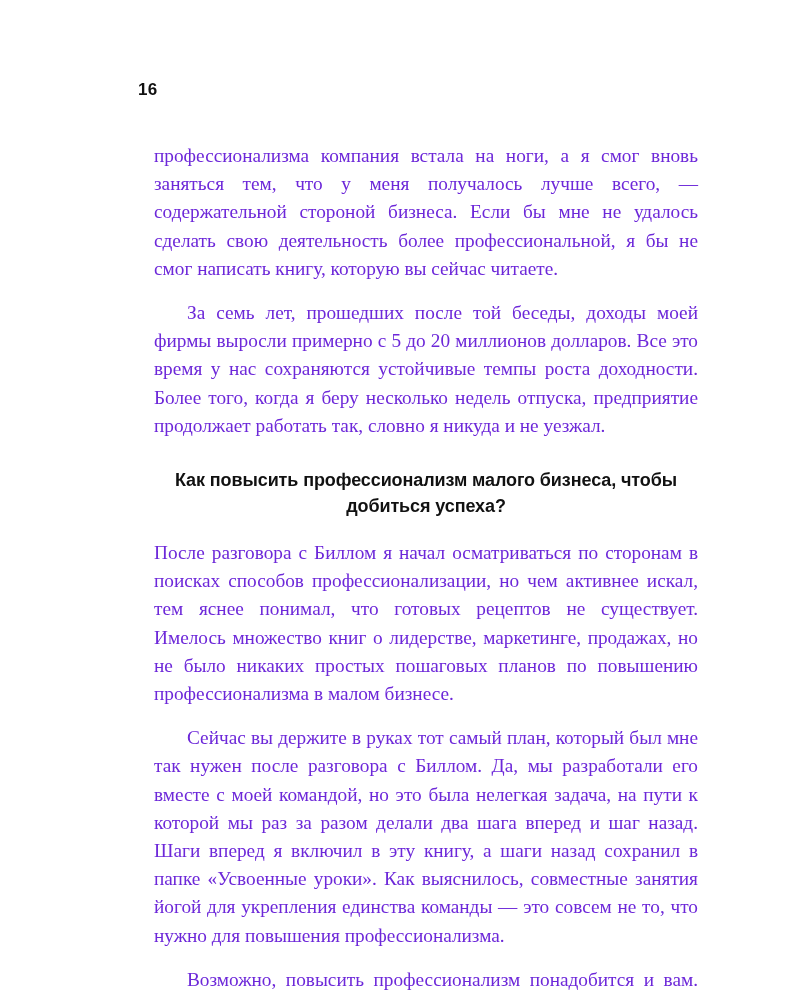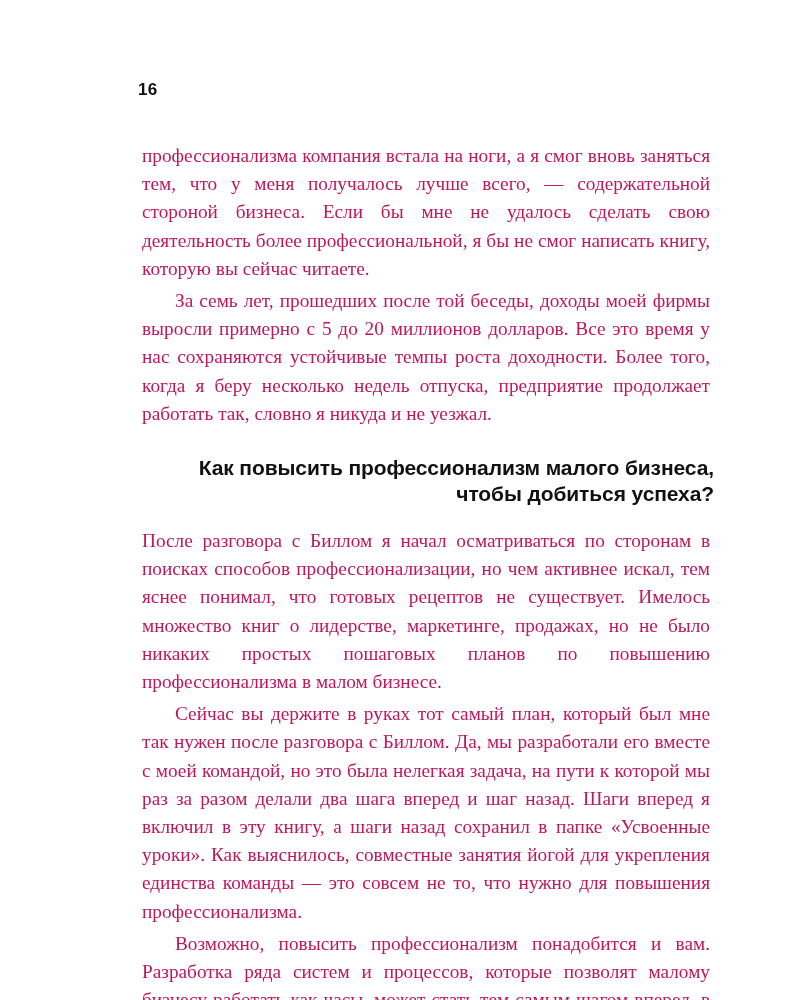--- a/index.html
+++ b/index.html
@@ -44,39 +44,39 @@
   }
   .head-title {
     font-family: "Liberation Sans", sans-serif;
     font-weight: bold;
     font-size: 14.5px;
     letter-spacing: 1.6px;
     color: #111;
     white-space: nowrap;
   }
   p {
-    margin: 4px;
+    margin: 16px;
     font-size: 19.3px;
     line-height: 28.2px;
     text-align: justify;
     text-justify: inter-word;
     hyphens: manual;
-    color: #be185d;
+    color: #6d28d9;
   }
   p.indent {
     text-indent: 33px;
   }
   h2.subhead {
     font-family: "Liberation Sans", sans-serif;
     font-weight: bold;
-    font-size: 21px;
+    font-size: 18px;
     line-height: 26px;
     margin: 27px 0 20px 0;
     color: #111;
-    text-align: right;
+    text-align: center;
     letter-spacing: -0.1px;
   }
 </style>
 </head>
 <body>
 
 <div class="page">
   <div class="content">
 
     <div class="running-head">

